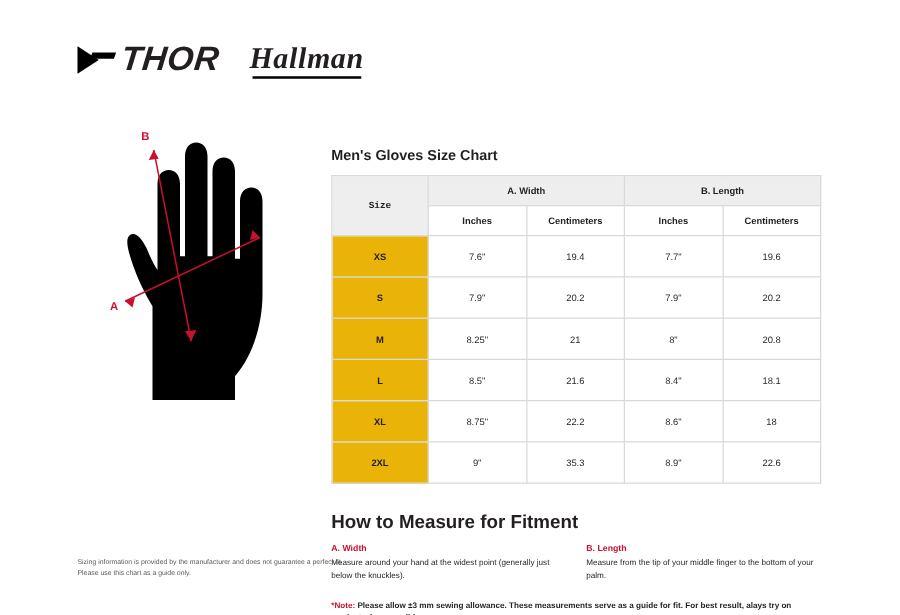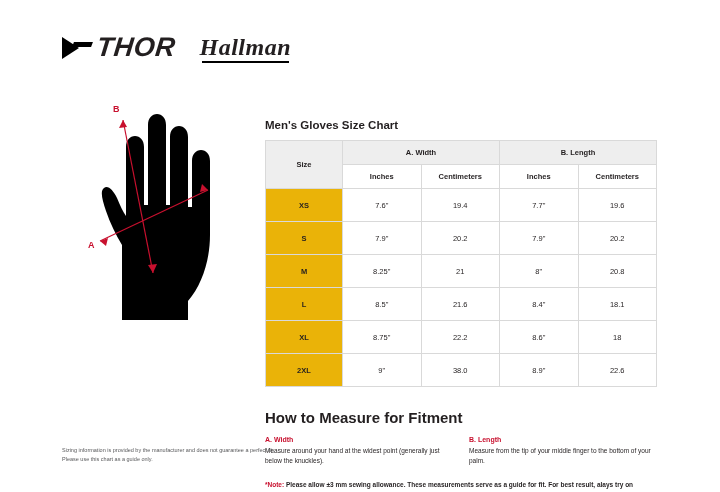--- a/index.html
+++ b/index.html
@@ -121,20 +121,21 @@
     vertical-align: middle;
     font-size: 7.5px;
     color: #231f20;
   }
   th.grp-size {
     width: 74px;
     background: #eeeeee;
     font-size: 8px;
     font-weight: bold;
     height: 42px;
+    font-family: Liberation Mono, monospace;
   }
   th.grp {
     background: #eeeeee;
     font-size: 8.5px;
     font-weight: bold;
     height: 21px;
   }
   th.sub {
     background: #ffffff;
     font-size: 6.5px;
@@ -289,21 +290,21 @@
         <tr>
           <td class="size-cell">XL</td>
           <td class="val">8.75"</td>
           <td class="val">22.2</td>
           <td class="val">8.6"</td>
           <td class="val">18</td>
         </tr>
         <tr>
           <td class="size-cell">2XL</td>
           <td class="val">9"</td>
-          <td class="val">38.0</td>
+          <td class="val">35.3</td>
           <td class="val">8.9"</td>
           <td class="val">22.6</td>
         </tr>
       </tbody>
     </table>
 
     <div class="how-title">How to Measure for Fitment</div>
 
     <div class="measure-cols">
       <div class="measure-col">

